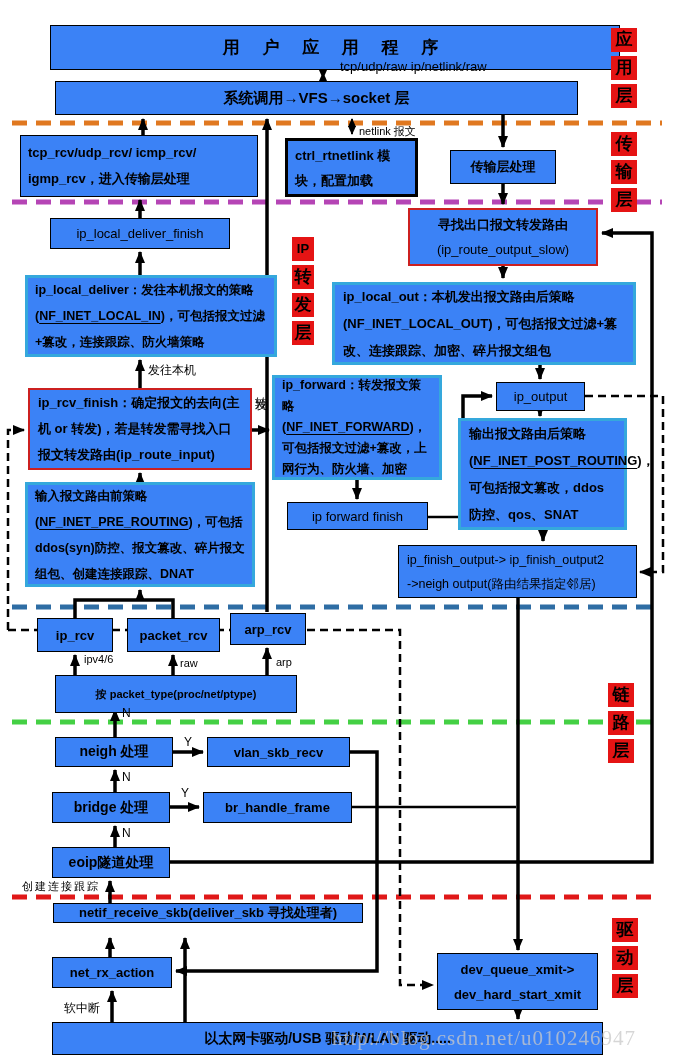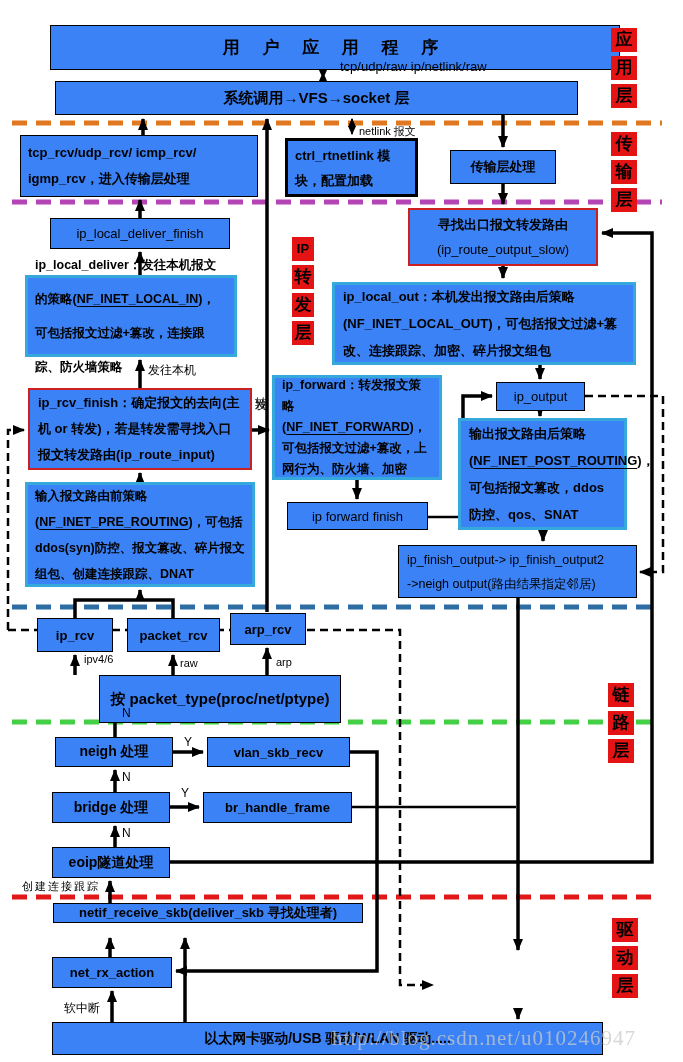--- a/index.html
+++ b/index.html
@@ -124,21 +124,21 @@
 
   <div class="box red col" style="left:408px;top:208px;width:190px;height:58px;font-size:13px;line-height:25px;">
     <div class="bt">寻找出口报文转发路由</div>
     <div>(ip_route_output_slow)</div>
     </div>
 
   <div class="box" style="left:50px;top:218px;width:180px;height:31px;font-size:13px;">
     <span class="txt">ip_local_deliver_finish</span>
     </div>
 
-  <div class="box blue lft bt" style="left:25px;top:275px;width:212px;height:82px;font-size:12.5px;line-height:34px;padding:2px 7px;">
+  <div class="box blue lft bt" style="left:25px;top:275px;width:252px;height:82px;font-size:12.5px;line-height:26px;padding:2px 7px;">
     <span class="txt"><span>ip_local_deliver：发往本机报文的策略(</span><span class="ul">NF_INET_LOCAL_IN</span><span>)，可包括报文过滤+篡改，连接跟踪、防火墙策略</span></span>
     </div>
 
   <div class="box blue lft bt" style="left:332px;top:282px;width:304px;height:83px;font-size:13px;line-height:27px;padding:2px 8px;">
     <span class="txt">ip_local_out：本机发出报文路由后策略(NF_INET_LOCAL_OUT)，可包括报文过滤+篡改、连接跟踪、加密、碎片报文组包</span>
     </div>
 
   <div class="box red lft bt" style="left:28px;top:388px;width:224px;height:82px;font-size:13px;line-height:26px;padding:2px 8px;">
     <span class="txt">ip_rcv_finish：确定报文的去向(主机 or 转发)，若是转发需寻找入口报文转发路由(ip_route_input)</span>
     </div>
@@ -173,21 +173,21 @@
     </div>
 
   <div class="box bt" style="left:127px;top:618px;width:93px;height:34px;font-size:13px;">
     <span class="txt">packet_rcv</span>
     </div>
 
   <div class="box bt" style="left:230px;top:613px;width:76px;height:32px;font-size:13px;">
     <span class="txt">arp_rcv</span>
     </div>
 
-  <div class="box bt" style="left:55px;top:675px;width:242px;height:48px;font-size:15px;margin-left:44px;">
+  <div class="box bt" style="left:55px;top:675px;width:242px;height:38px;font-size:11px;">
     <span class="txt">按 packet_type(proc/net/ptype)</span>
     </div>
 
   <div class="box bt" style="left:55px;top:737px;width:118px;height:30px;font-size:14px;">
     <span class="txt">neigh 处理</span>
     </div>
 
   <div class="box bt" style="left:207px;top:737px;width:143px;height:30px;font-size:13px;">
     <span class="txt">vlan_skb_recv</span>
     </div>
@@ -209,20 +209,24 @@
     </div>
 
   <div class="box bt" style="left:52px;top:957px;width:120px;height:31px;font-size:13px;">
     <span class="txt">net_rx_action</span>
     </div>
 
   <div class="box bt" style="left:52px;top:1022px;width:551px;height:33px;font-size:14px;">
     <span class="txt">以太网卡驱动/USB 驱动/WLAN 驱动.....</span>
     </div>
 
+  <div class="box col bt" style="left:437px;top:953px;width:161px;height:57px;font-size:13px;line-height:25px;">
+    <div>dev_queue_xmit-&gt;</div>
+    <div>dev_hard_start_xmit</div>
+    </div>
 
   <div class="layer" style="left:611px;top:28px;width:26px;">
     <span>应</span>
     <span>用</span>
     <span>层</span>
     </div>
 
   <div class="layer" style="left:611px;top:132px;width:26px;">
     <span>传</span>
     <span>输</span>

